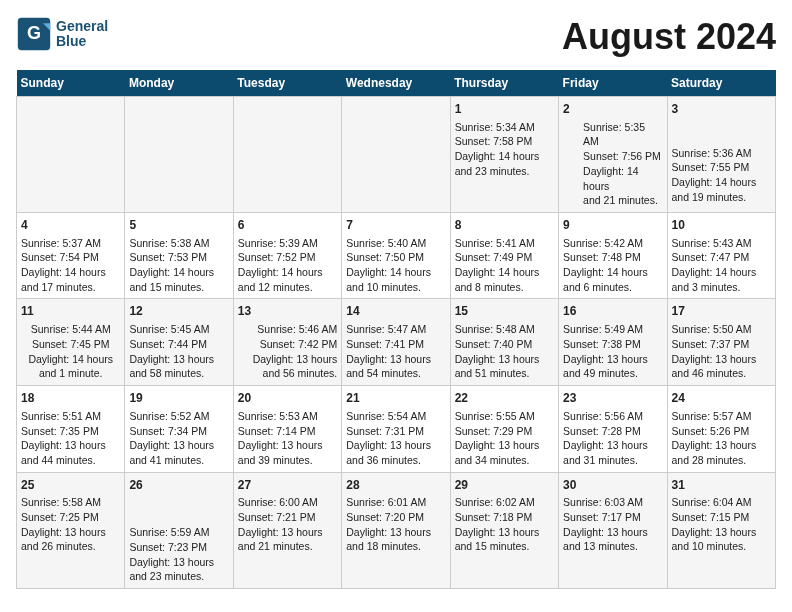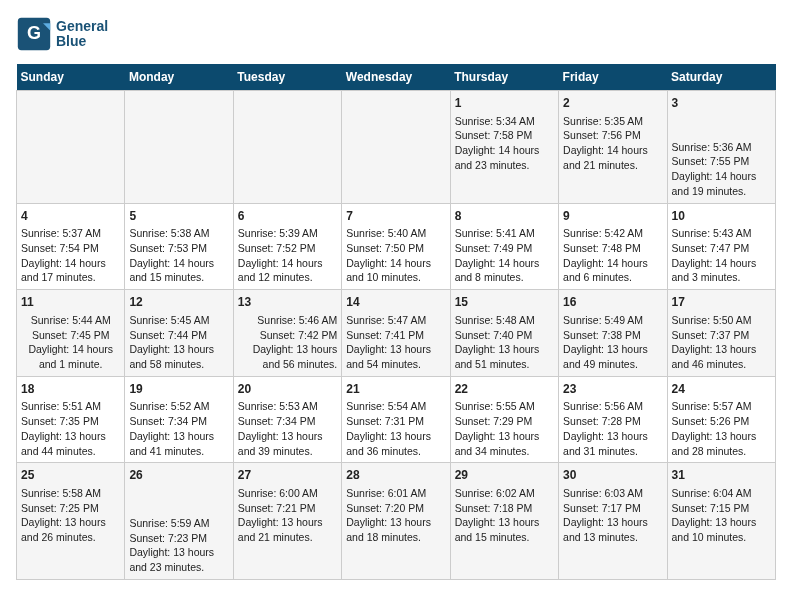--- a/index.html
+++ b/index.html
@@ -97,20 +97,21 @@
       <rect x="2" y="2" width="36" height="36" rx="4" fill="#1a5276"></rect>
       <text x="20" y="26" text-anchor="middle" fill="white" font-size="20" font-weight="bold" font-family="Arial">G</text>
       <polygon points="30,8 38,8 38,16" fill="#5dade2"></polygon>
     </svg>
     <div class="logo-text">
       <span>General</span>
       <span>Blue</span>
     </div>
   </div>
   <div class="title-block">
+    <h1>August 2024</h1>
   </div>
 </div>
 
 <table>
   <thead>
     <tr>
     <th>Sunday</th>
         <th>Monday</th>
         <th>Tuesday</th>
         <th>Wednesday</th>
@@ -127,21 +128,21 @@
         <td class="empty-cell"></td>
         <td>
           <span class="day-number">1</span>
           <div class="day-info" style="white-space: pre-line;">Sunrise: 5:34 AM
 Sunset: 7:58 PM
 Daylight: 14 hours
 and 23 minutes.</div>
         </td>
         <td>
           <span class="day-number">2</span>
-          <div class="day-info" style="white-space: pre-line;">Sunrise: 5:35 AM
+          <div class="day-info" style="white-space: pre-line; margin-left: 20px;">Sunrise: 5:35 AM
 Sunset: 7:56 PM
 Daylight: 14 hours
 and 21 minutes.</div>
         </td>
         <td>
           <span class="day-number">3</span>
           <div class="day-info" style="white-space: pre-line; margin-top: 28px;">Sunrise: 5:36 AM
 Sunset: 7:55 PM
 Daylight: 14 hours
 and 19 minutes.</div>
@@ -260,21 +261,21 @@
         <td>
           <span class="day-number">19</span>
           <div class="day-info" style="white-space: pre-line;">Sunrise: 5:52 AM
 Sunset: 7:34 PM
 Daylight: 13 hours
 and 41 minutes.</div>
         </td>
         <td>
           <span class="day-number">20</span>
           <div class="day-info" style="white-space: pre-line;">Sunrise: 5:53 AM
-Sunset: 7:34 PM
+Sunset: 7:14 PM
 Daylight: 13 hours
 and 39 minutes.</div>
         </td>
         <td>
           <span class="day-number">21</span>
           <div class="day-info" style="white-space: pre-line;">Sunrise: 5:54 AM
 Sunset: 7:31 PM
 Daylight: 13 hours
 and 36 minutes.</div>
         </td>

